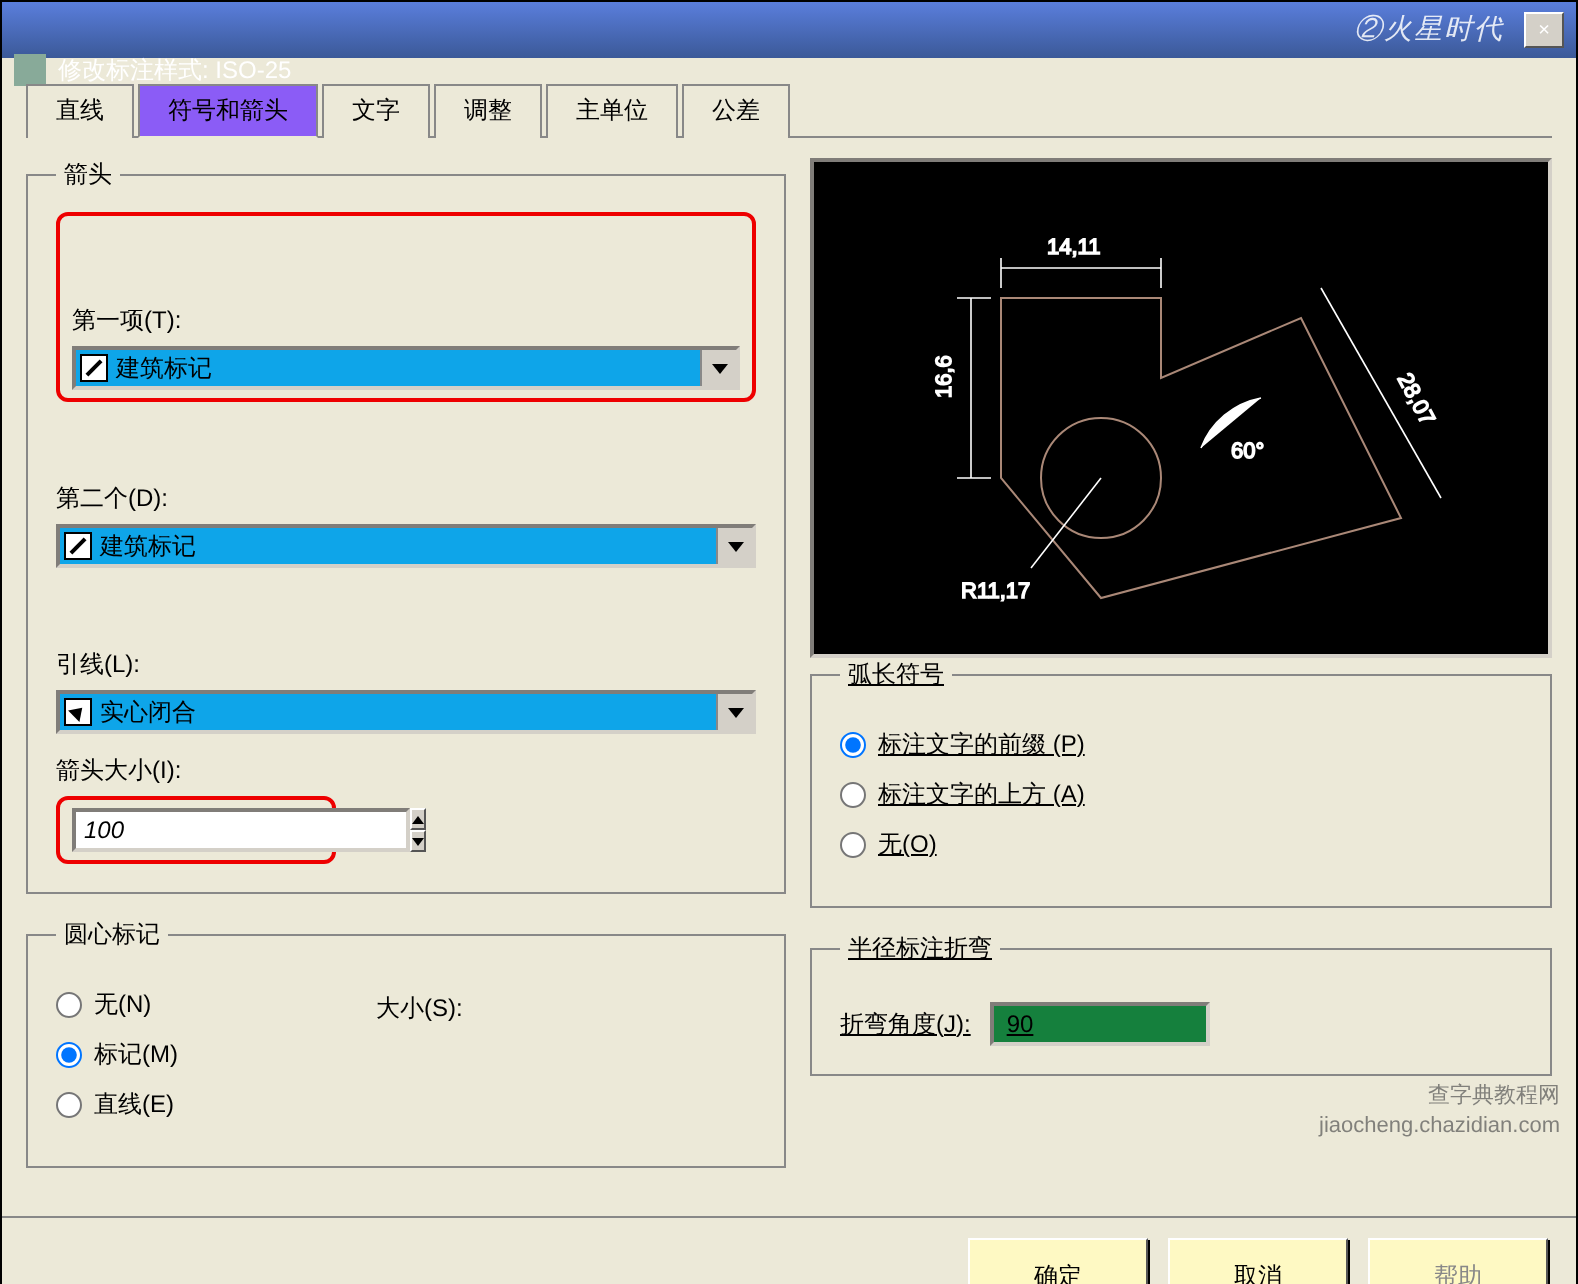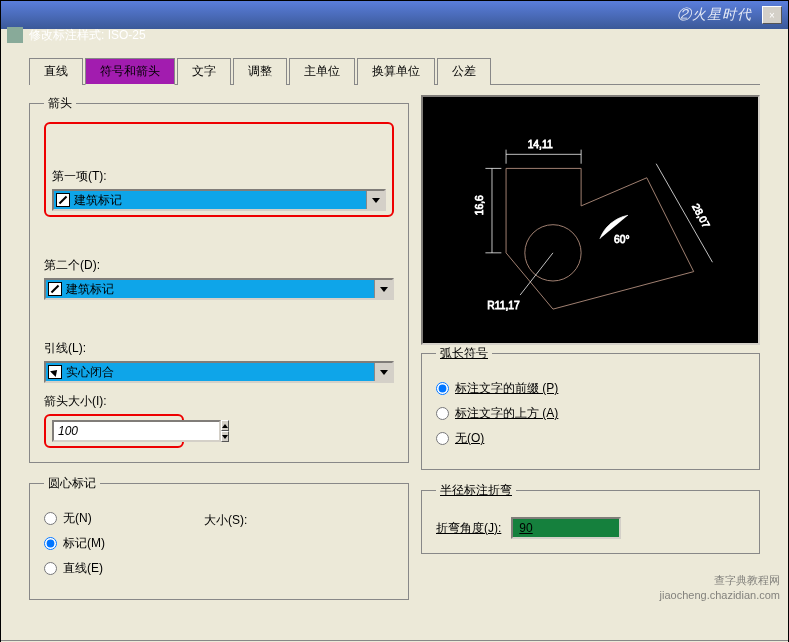--- a/index.html
+++ b/index.html
@@ -4,24 +4,24 @@
 <style>
 * { box-sizing: border-box; margin: 0; padding: 0; }
 body { font-family: "SimSun", "Microsoft YaHei", sans-serif; font-size: 12px; background: #fff; width: 789px; height: 642px; overflow: hidden; }
 .window { width: 789px; height: 642px; border: 1px solid #000; background: #ece9d8; display: flex; flex-direction: column; }
 .titlebar { height: 28px; background: linear-gradient(#5a7edc, #3b5998); color: #fff; display: flex; align-items: center; padding: 0 6px; justify-content: space-between; }
 .titlebar-left { display: flex; align-items: center; gap: 6px; margin-top: 40px; }
 .app-icon { width: 16px; height: 16px; background: #8a9; display: inline-block; }
 .titlebar-right { display: flex; align-items: center; gap: 4px; }
 .watermark { font-style: italic; font-size: 14px; opacity: 0.85; font-family: serif; padding-right: 6px; letter-spacing: 1px; }
 .titlebar-btn { width: 20px; height: 18px; background: #d4d0c8; border: 1px solid #fff; border-right-color: #555; border-bottom-color: #555; display: inline-flex; align-items: center; justify-content: center; font-size: 10px; }
-.content { flex: 1; padding: 28px; position: relative; }
+.content { flex: 1; padding: 12px; position: relative; }
 .tabs { display: flex; border-bottom: 1px solid #888; margin-bottom: 10px; }
 .tab { padding: 4px 14px; background: #ece9d8; border: 1px solid #888; border-bottom: none; margin-right: 2px; cursor: pointer; position: relative; top: 1px; }
-.tab.active { background: #a21caf; border-bottom: 1px solid #ece9d8; top: 1px; }
+.tab.active { background: #8b5cf6; border-bottom: 1px solid #ece9d8; top: 1px; }
 .main-area { display: flex; gap: 12px; }
 .left-col { width: 380px; }
 .right-col { flex: 1; text-decoration: underline; }
 fieldset { border: 1px solid #888; padding: 10px 14px 14px; margin-bottom: 12px; position: relative; }
 legend { padding: 0 4px; background: #ece9d8; }
 .highlight-red { border: 2px solid #e00; border-radius: 6px; padding: 4px 6px; margin-bottom: 6px; }
 .field-label { margin-bottom: 4px; margin-top: 40px; }
 .dropdown { display: flex; width: 100%; height: 22px; background: #0ea5e9; border: 2px inset #d4d0c8; align-items: center; padding-left: 2px; }
 .dropdown-icon { width: 14px; height: 14px; display: inline-block; margin-right: 4px; background: #fff; border: 1px solid #000; position: relative; }
 .dropdown-icon.arch::after { content: ""; position: absolute; left: 1px; top: 5px; width: 10px; height: 2px; background: #000; transform: rotate(-45deg); }
@@ -69,21 +69,20 @@
     </div>
   </div>
 
   <div class="content">
     <div class="tabs">
       <div class="tab">直线</div>
       <div class="tab active">符号和箭头</div>
       <div class="tab">文字</div>
       <div class="tab">调整</div>
       <div class="tab">主单位</div>
-      <div class="tab">换算单位</div>
       <div class="tab">公差</div>
     </div>
 
     <div class="main-area">
       <div class="left-col">
         <fieldset>
           <legend>箭头</legend>
 
           <div class="highlight-red">
             <div class="field-label">第一项(T):</div>

